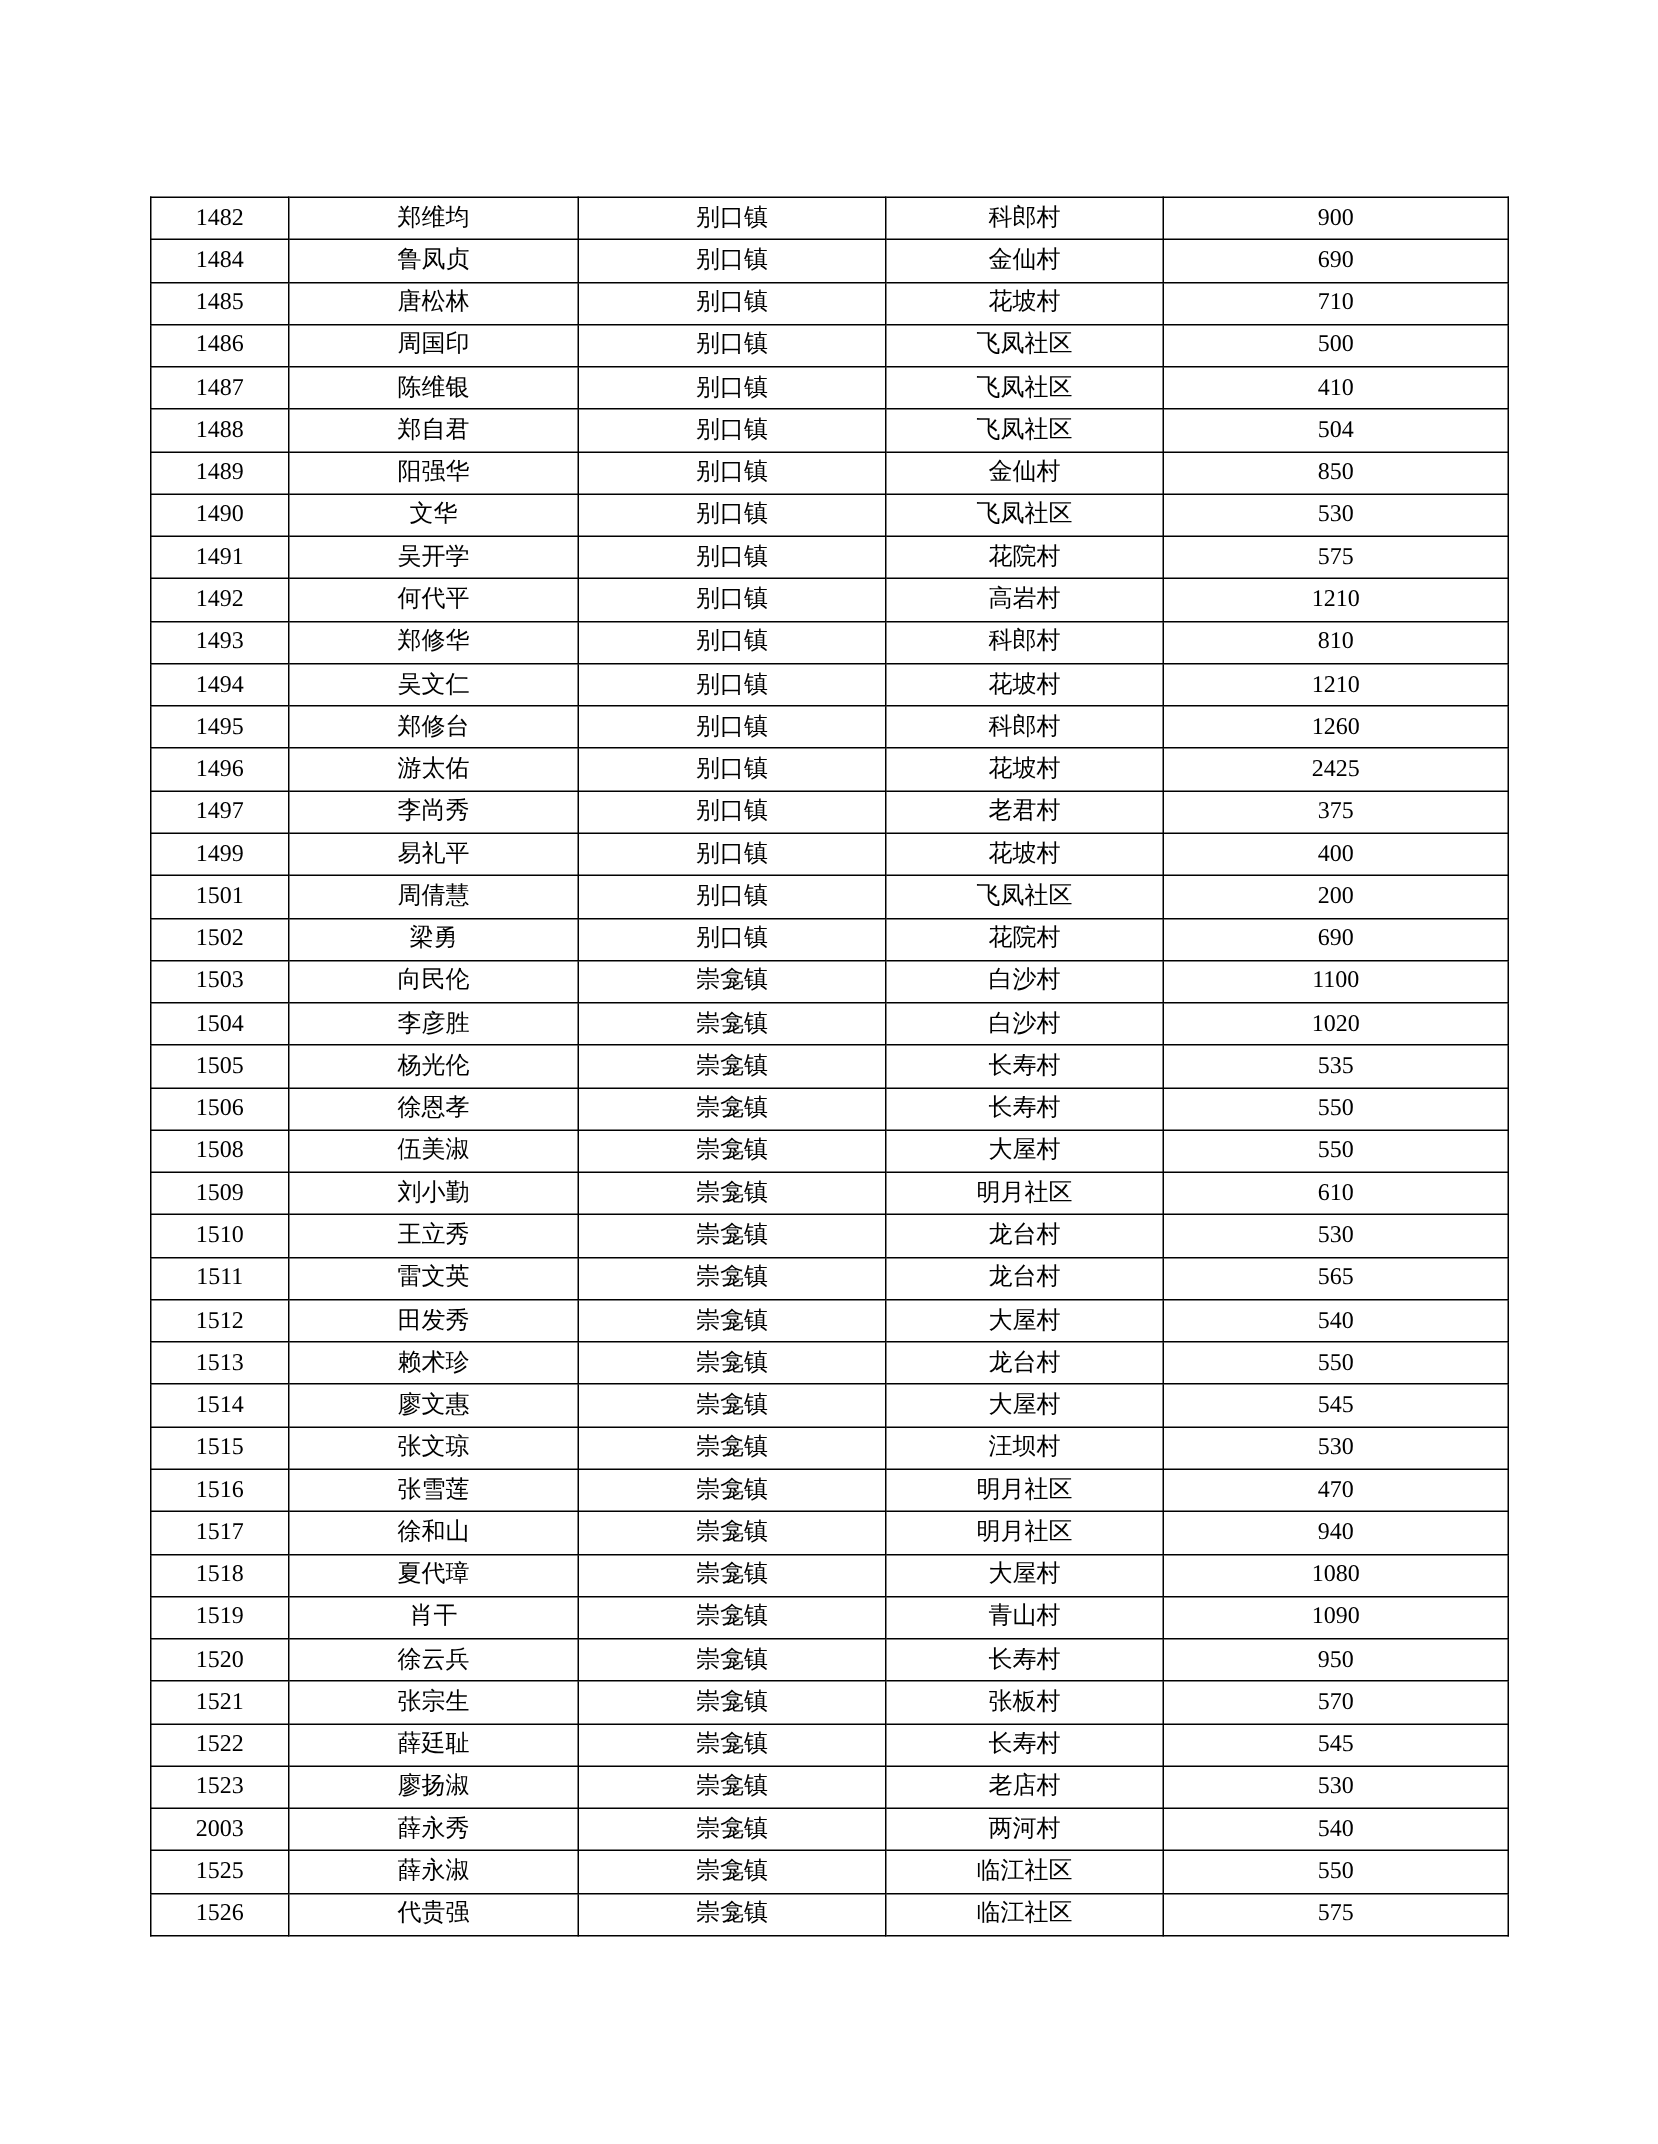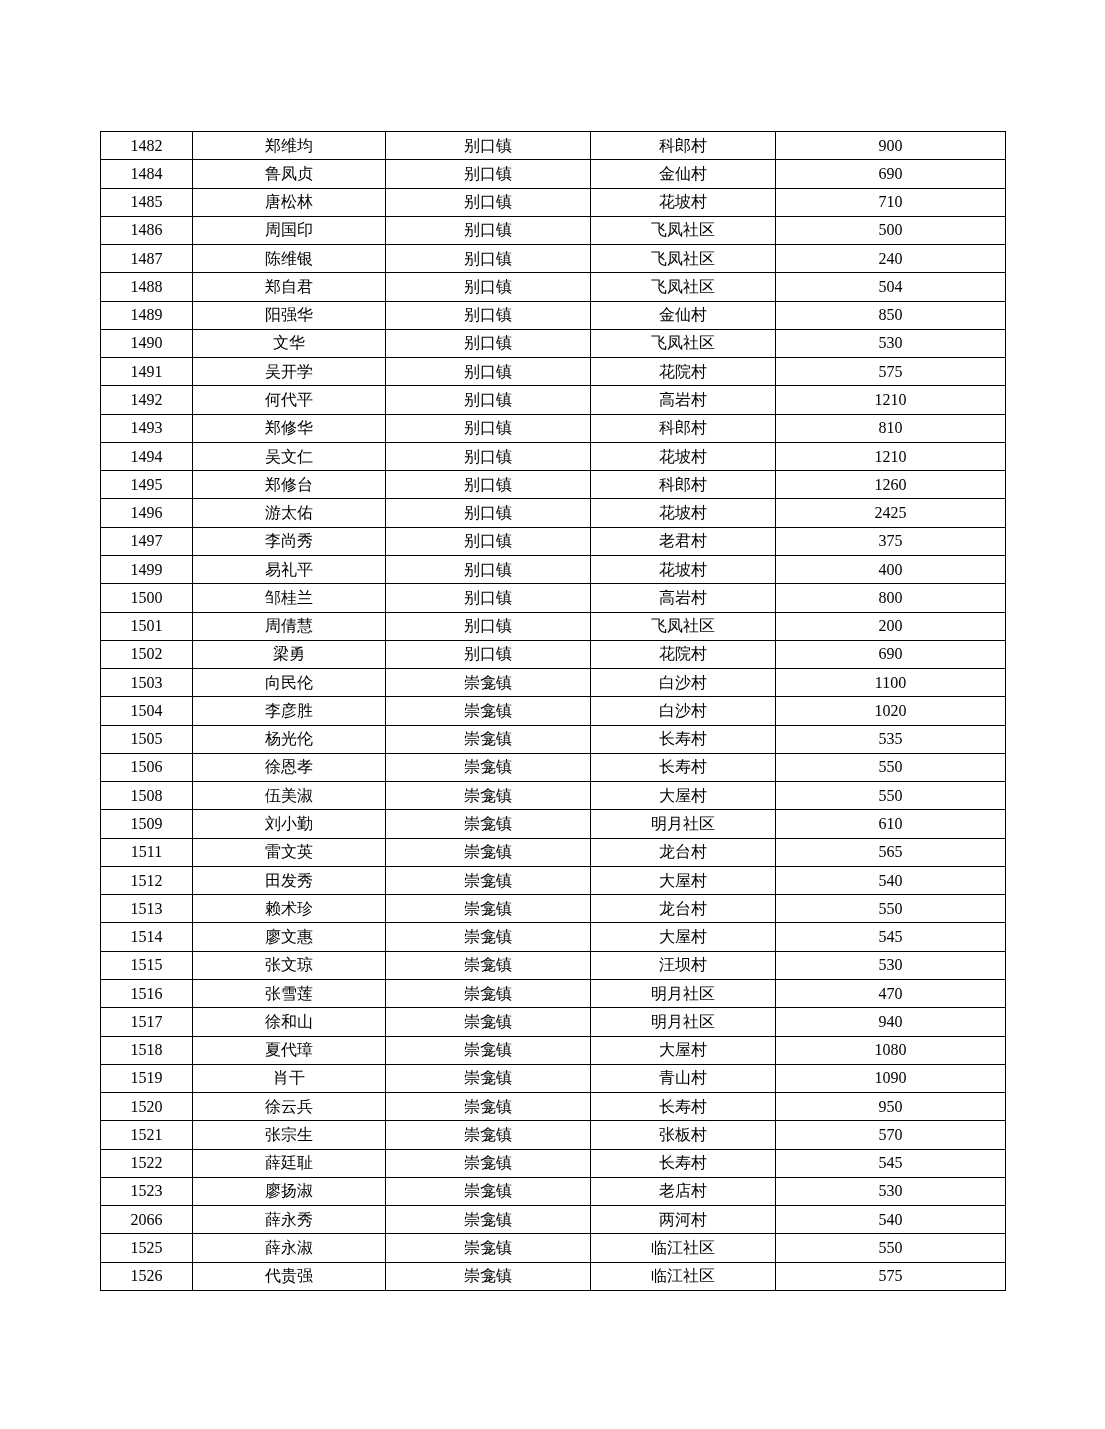--- a/index.html
+++ b/index.html
@@ -85,21 +85,21 @@
     <td>别口镇</td>
     <td>飞凤社区</td>
     <td>500</td>
   </tr>
 
   <tr>
     <td>1487</td>
     <td>陈维银</td>
     <td>别口镇</td>
     <td>飞凤社区</td>
-    <td>240</td>
+    <td>410</td>
   </tr>
 
   <tr>
     <td>1488</td>
     <td>郑自君</td>
     <td>别口镇</td>
     <td>飞凤社区</td>
     <td>504</td>
   </tr>
 
@@ -177,27 +177,20 @@
 
 
   <tr>
     <td>1499</td>
     <td>易礼平</td>
     <td>别口镇</td>
     <td>花坡村</td>
     <td>400</td>
   </tr>
 
-  <tr>
-    <td>1500</td>
-    <td>邹桂兰</td>
-    <td>别口镇</td>
-    <td>高岩村</td>
-    <td>800</td>
-  </tr>
 
   <tr>
     <td>1501</td>
     <td>周倩慧</td>
     <td>别口镇</td>
     <td>飞凤社区</td>
     <td>200</td>
   </tr>
 
   <tr>
@@ -250,20 +243,27 @@
   </tr>
 
   <tr>
     <td>1509</td>
     <td>刘小勤</td>
     <td>崇龛镇</td>
     <td>明月社区</td>
     <td>610</td>
   </tr>
 
+  <tr>
+    <td>1510</td>
+    <td>王立秀</td>
+    <td>崇龛镇</td>
+    <td>龙台村</td>
+    <td>530</td>
+  </tr>
 
   <tr>
     <td>1511</td>
     <td>雷文英</td>
     <td>崇龛镇</td>
     <td>龙台村</td>
     <td>565</td>
   </tr>
 
   <tr>
@@ -356,21 +356,21 @@
 
   <tr>
     <td>1523</td>
     <td>廖扬淑</td>
     <td>崇龛镇</td>
     <td>老店村</td>
     <td>530</td>
   </tr>
 
   <tr>
-    <td>2066</td>
+    <td>2003</td>
     <td>薛永秀</td>
     <td>崇龛镇</td>
     <td>两河村</td>
     <td>540</td>
   </tr>
 
   <tr>
     <td>1525</td>
     <td>薛永淑</td>
     <td>崇龛镇</td>

